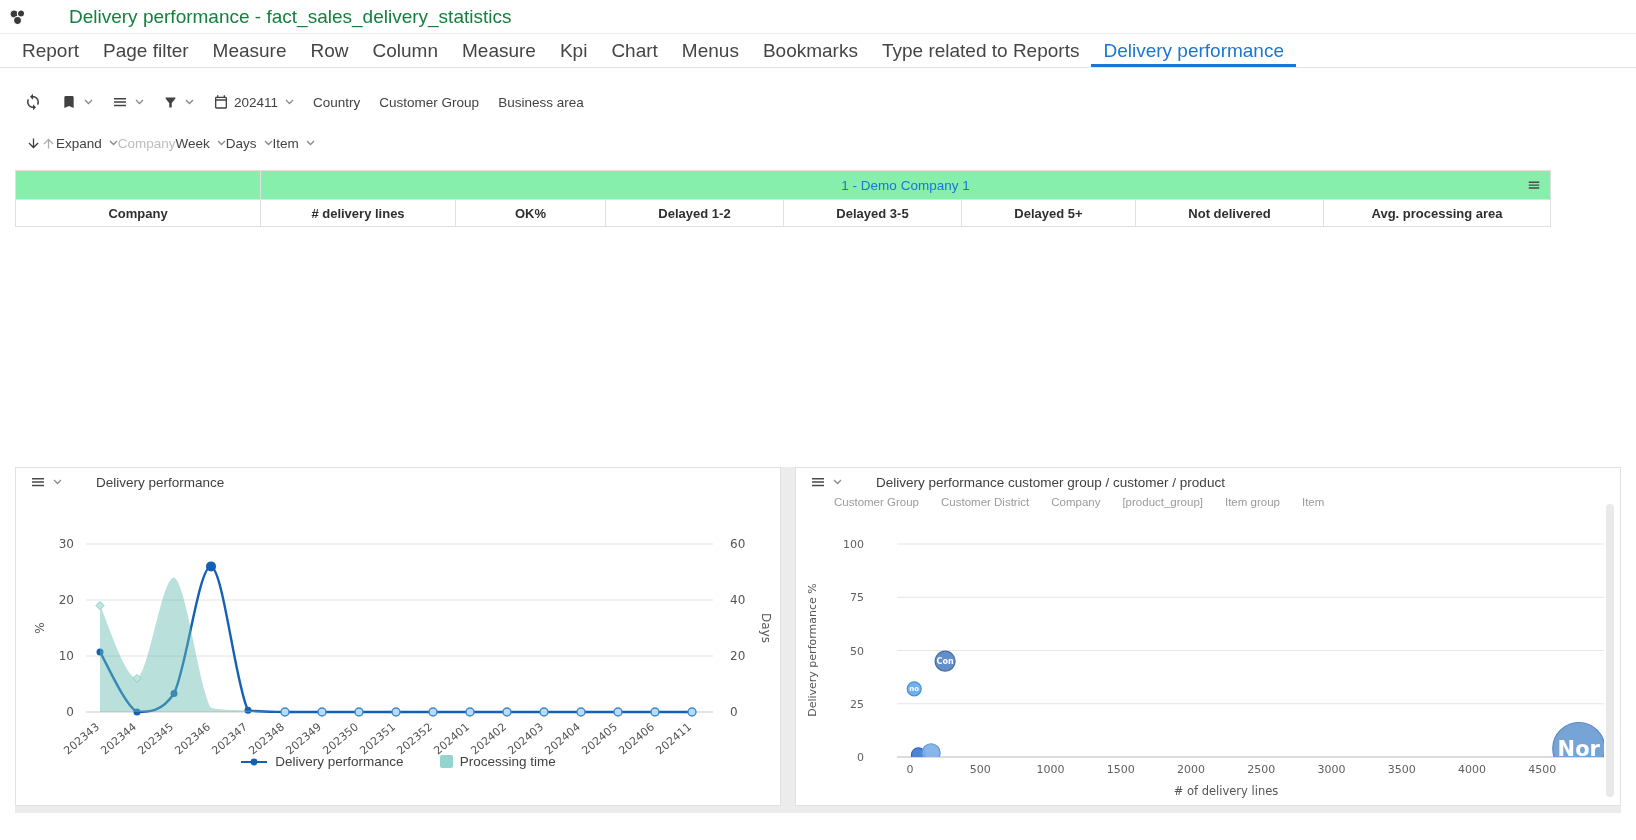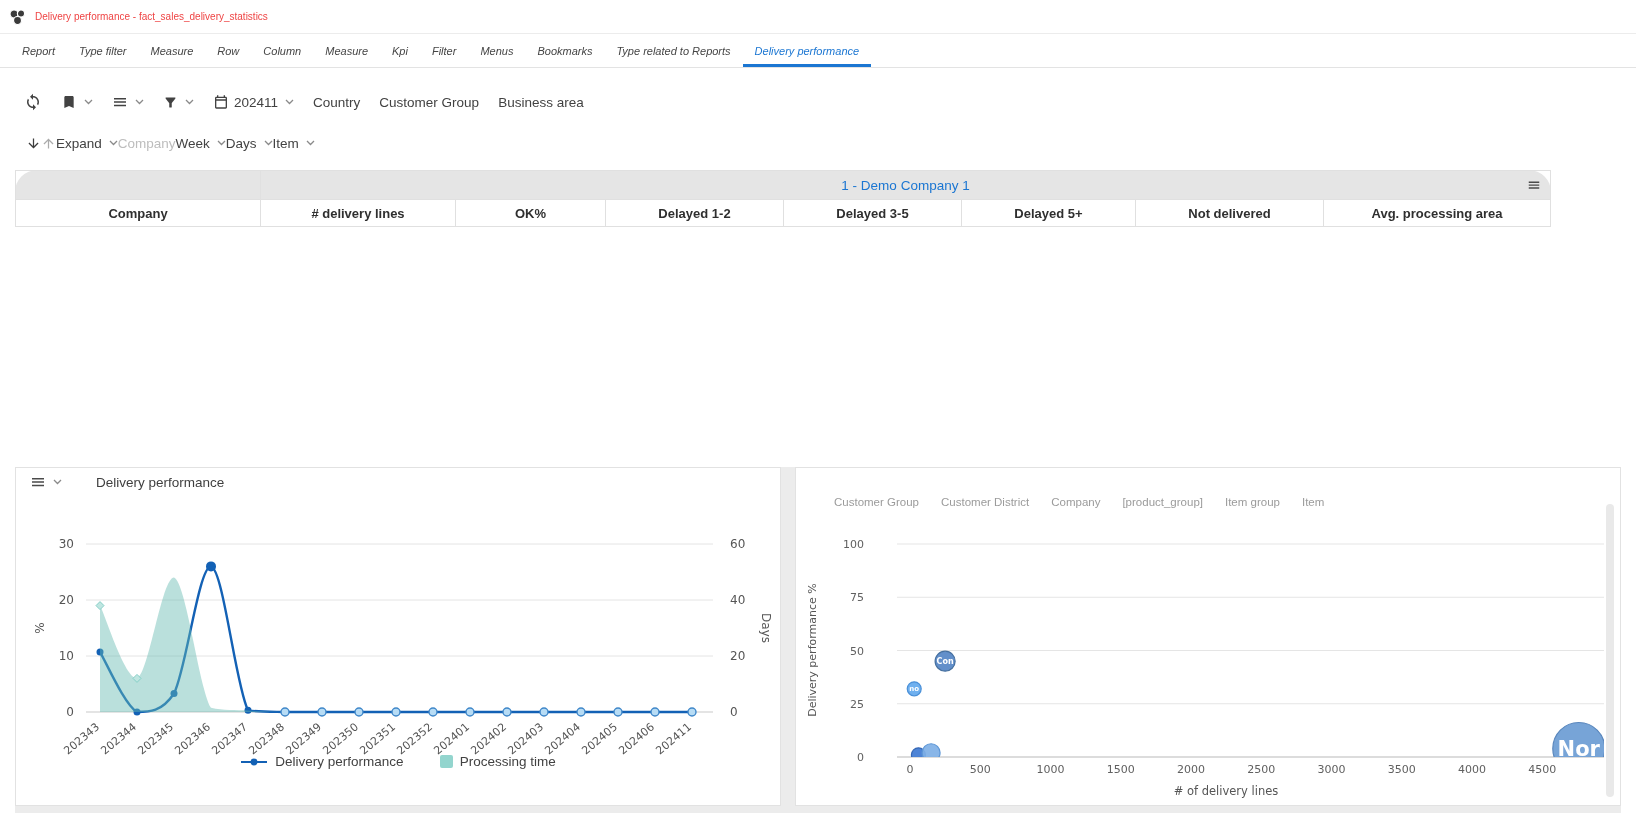--- a/index.html
+++ b/index.html
@@ -2,35 +2,35 @@
 <html><head>
 <meta charset="utf-8">
 <style>
   html,body{margin:0;padding:0;background:#fff;}
   #app{position:relative;width:1636px;height:840px;background:#fff;overflow:hidden;
        font-family:"Liberation Sans",sans-serif;color:#3c3c3c;}
   
   .titlebar{position:absolute;left:0;top:0;width:100%;height:33px;border-bottom:1px solid #ececec;
             display:flex;align-items:center;}
   .titlebar .app-icon{margin:0 9px 0 8px;display:flex;}
-  .titlebar .title{font-size:10px;color:#ef4444;}
+  .titlebar .title{font-size:19px;color:#15803d;margin-left:34px;}
   
   .nav{position:absolute;left:0;top:34px;width:100%;height:34px;border-bottom:1px solid #e3e3e3;
        display:flex;align-items:stretch;padding-left:10px;box-sizing:border-box;}
-  .nav-tab{font-size:11px;color:#454545;display:flex;align-items:center;padding:0 12px;cursor:pointer;white-space:nowrap;font-style:italic;}
+  .nav-tab{font-size:19px;color:#454545;display:flex;align-items:center;padding:0 12px;cursor:pointer;white-space:nowrap;}
   .nav-tab.active{color:#1b76d2;box-shadow:inset 0 -3px 0 #1b76d2;}
   
   .toolbar1{position:absolute;left:24px;top:86px;height:32px;display:flex;align-items:center;gap:19px;}
   .toolbar2{position:absolute;left:26px;top:128px;height:30px;display:flex;align-items:center;}
   .tbtn{display:flex;align-items:center;gap:5px;cursor:pointer;font-size:13.5px;color:#424242;white-space:nowrap;}
   .tbtn.disabled{color:#bdbdbd;cursor:default;}
   .caret{display:inline-flex;margin-left:2px;}
   
   .grid{position:absolute;left:15px;top:170px;width:1535px;border-collapse:collapse;table-layout:fixed;
-        font-size:13px;background:#e5e5e5;border-radius:22px;}
+        font-size:13px;background:#86efac;}
   .grid td,.grid th{border:1px solid #e0e0e0;padding:0;overflow:hidden;white-space:nowrap;}
   .grid .group-row td{height:28px;}
   .group-span{position:relative;text-align:center;}
   .group-title{color:#1b76d2;font-size:13.5px;}
   .table-menu{position:absolute;right:9px;top:7px;cursor:pointer;display:flex;}
   .grid th{height:26px;font-weight:bold;color:#2f2f2f;text-align:center;font-size:13px;background:#fff;}
   .grid .data-row td{height:25px;color:#333;text-align:right;padding-right:9px;}
   .grid .data-row td.company-cell{text-align:left;padding-left:9px;padding-right:0;}
   .expander{color:#1b76d2;font-weight:bold;font-size:12px;margin-right:7px;cursor:pointer;}
   td.ok-cell{background:#eec6c9;}
@@ -63,27 +63,27 @@
         <circle cx="6" cy="6" r="4" fill="#3a3a3a" stroke="#fff" stroke-width="1.2"></circle>
         <circle cx="13" cy="5.5" r="3.6" fill="#3a3a3a" stroke="#fff" stroke-width="1.2"></circle>
         <circle cx="9.5" cy="12.5" r="4" fill="#3a3a3a" stroke="#fff" stroke-width="1.2"></circle>
       </svg>
     </span>
     <span class="title">Delivery performance - fact_sales_delivery_statistics</span>
   </div>
 
   <div class="nav">
     <div class="nav-tab">Report</div>
-    <div class="nav-tab">Type filter</div>
+    <div class="nav-tab">Page filter</div>
     <div class="nav-tab">Measure</div>
     <div class="nav-tab">Row</div>
     <div class="nav-tab">Column</div>
     <div class="nav-tab">Measure</div>
     <div class="nav-tab">Kpi</div>
-    <div class="nav-tab">Filter</div>
+    <div class="nav-tab">Chart</div>
     <div class="nav-tab">Menus</div>
     <div class="nav-tab">Bookmarks</div>
     <div class="nav-tab">Type related to Reports</div>
     <div class="nav-tab active">Delivery performance</div>
   </div>
 
   <div class="toolbar1">
     <span class="tbtn">
       <svg width="18" height="18" viewBox="0 0 24 24" fill="#424242">
           <path d="M12 4V1L8 5l4 4V6c3.31 0 6 2.69 6 6 0 1.01-.25 1.97-.7 2.8l1.46 1.46A7.93 7.93 0 0 0 20 12c0-4.42-3.58-8-8-8zm0 14c-3.31 0-6-2.69-6-6 0-1.01.25-1.97.7-2.8L5.24 7.74A7.93 7.93 0 0 0 4 12c0 4.42 3.58 8 8 8v3l4-4-4-4v3z"></path>
@@ -296,20 +296,33 @@
       <span class="legend-item">
         <span class="swatch-square"></span>
         <span>Processing time</span>
       </span>
     </div>
   </section>
 
   <div class="panel-gap"></div>
 
   <section class="panel right">
+    <div class="panel-header">
+      <span style="display:flex;align-items:center;gap:5px;">
+        <svg width="16" height="16" viewBox="0 0 24 24" fill="#4a4a4a">
+            <path d="M3 6h18v2.2H3zM3 11h18v2.2H3zM3 16h18v2.2H3z"></path>
+          </svg>
+        <span class="caret">
+            <svg width="9" height="6" viewBox="0 0 9 6">
+              <path d="M1 1l3.5 3.5L8 1" stroke="#8a8a8a" stroke-width="1.3" fill="none"></path>
+            </svg>
+          </span>
+      </span>
+      <span class="panel-title">Delivery performance customer group / customer / product</span>
+    </div>
     <div class="chart-tabs">
       <span class="chart-tab">Customer Group</span>
       <span class="chart-tab">Customer District</span>
       <span class="chart-tab">Company</span>
       <span class="chart-tab">[product_group]</span>
       <span class="chart-tab">Item group</span>
       <span class="chart-tab">Item</span>
     </div>
     <svg id="chart2" class="c2svg" width="822" height="286">
         <line x1="101" y1="243" x2="808" y2="243" stroke="#b9b9b9" stroke-width="1"></line>

